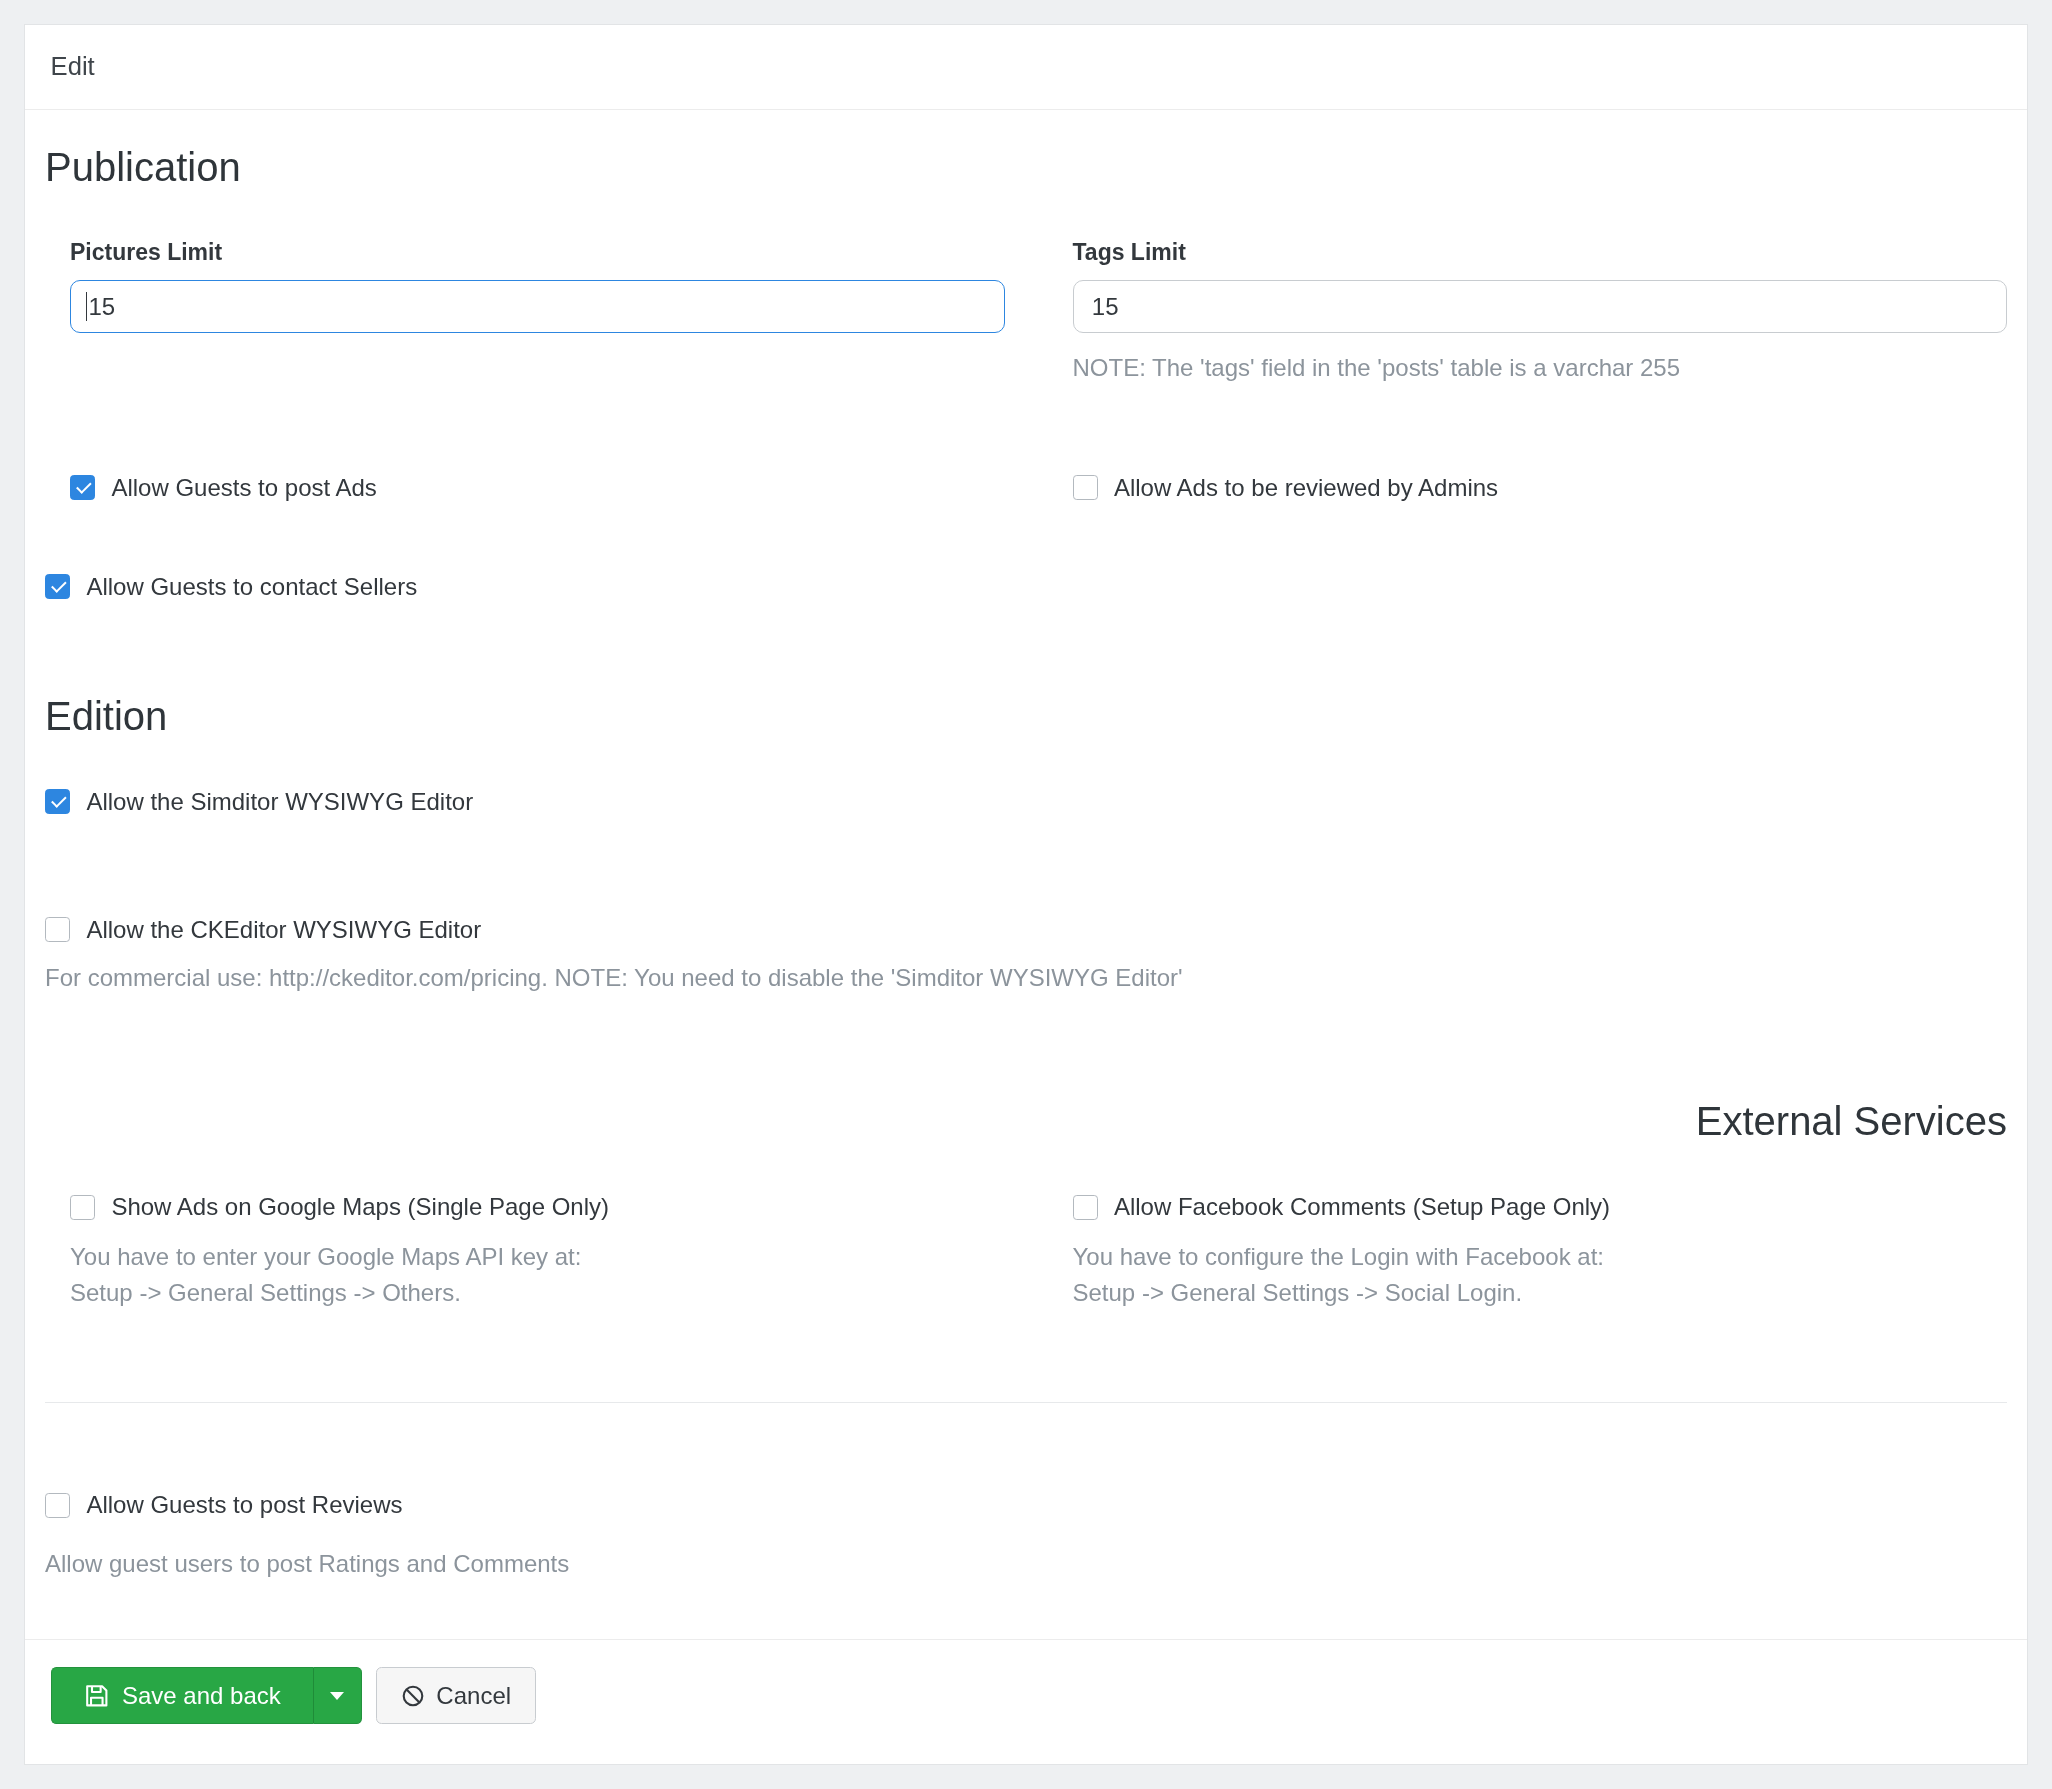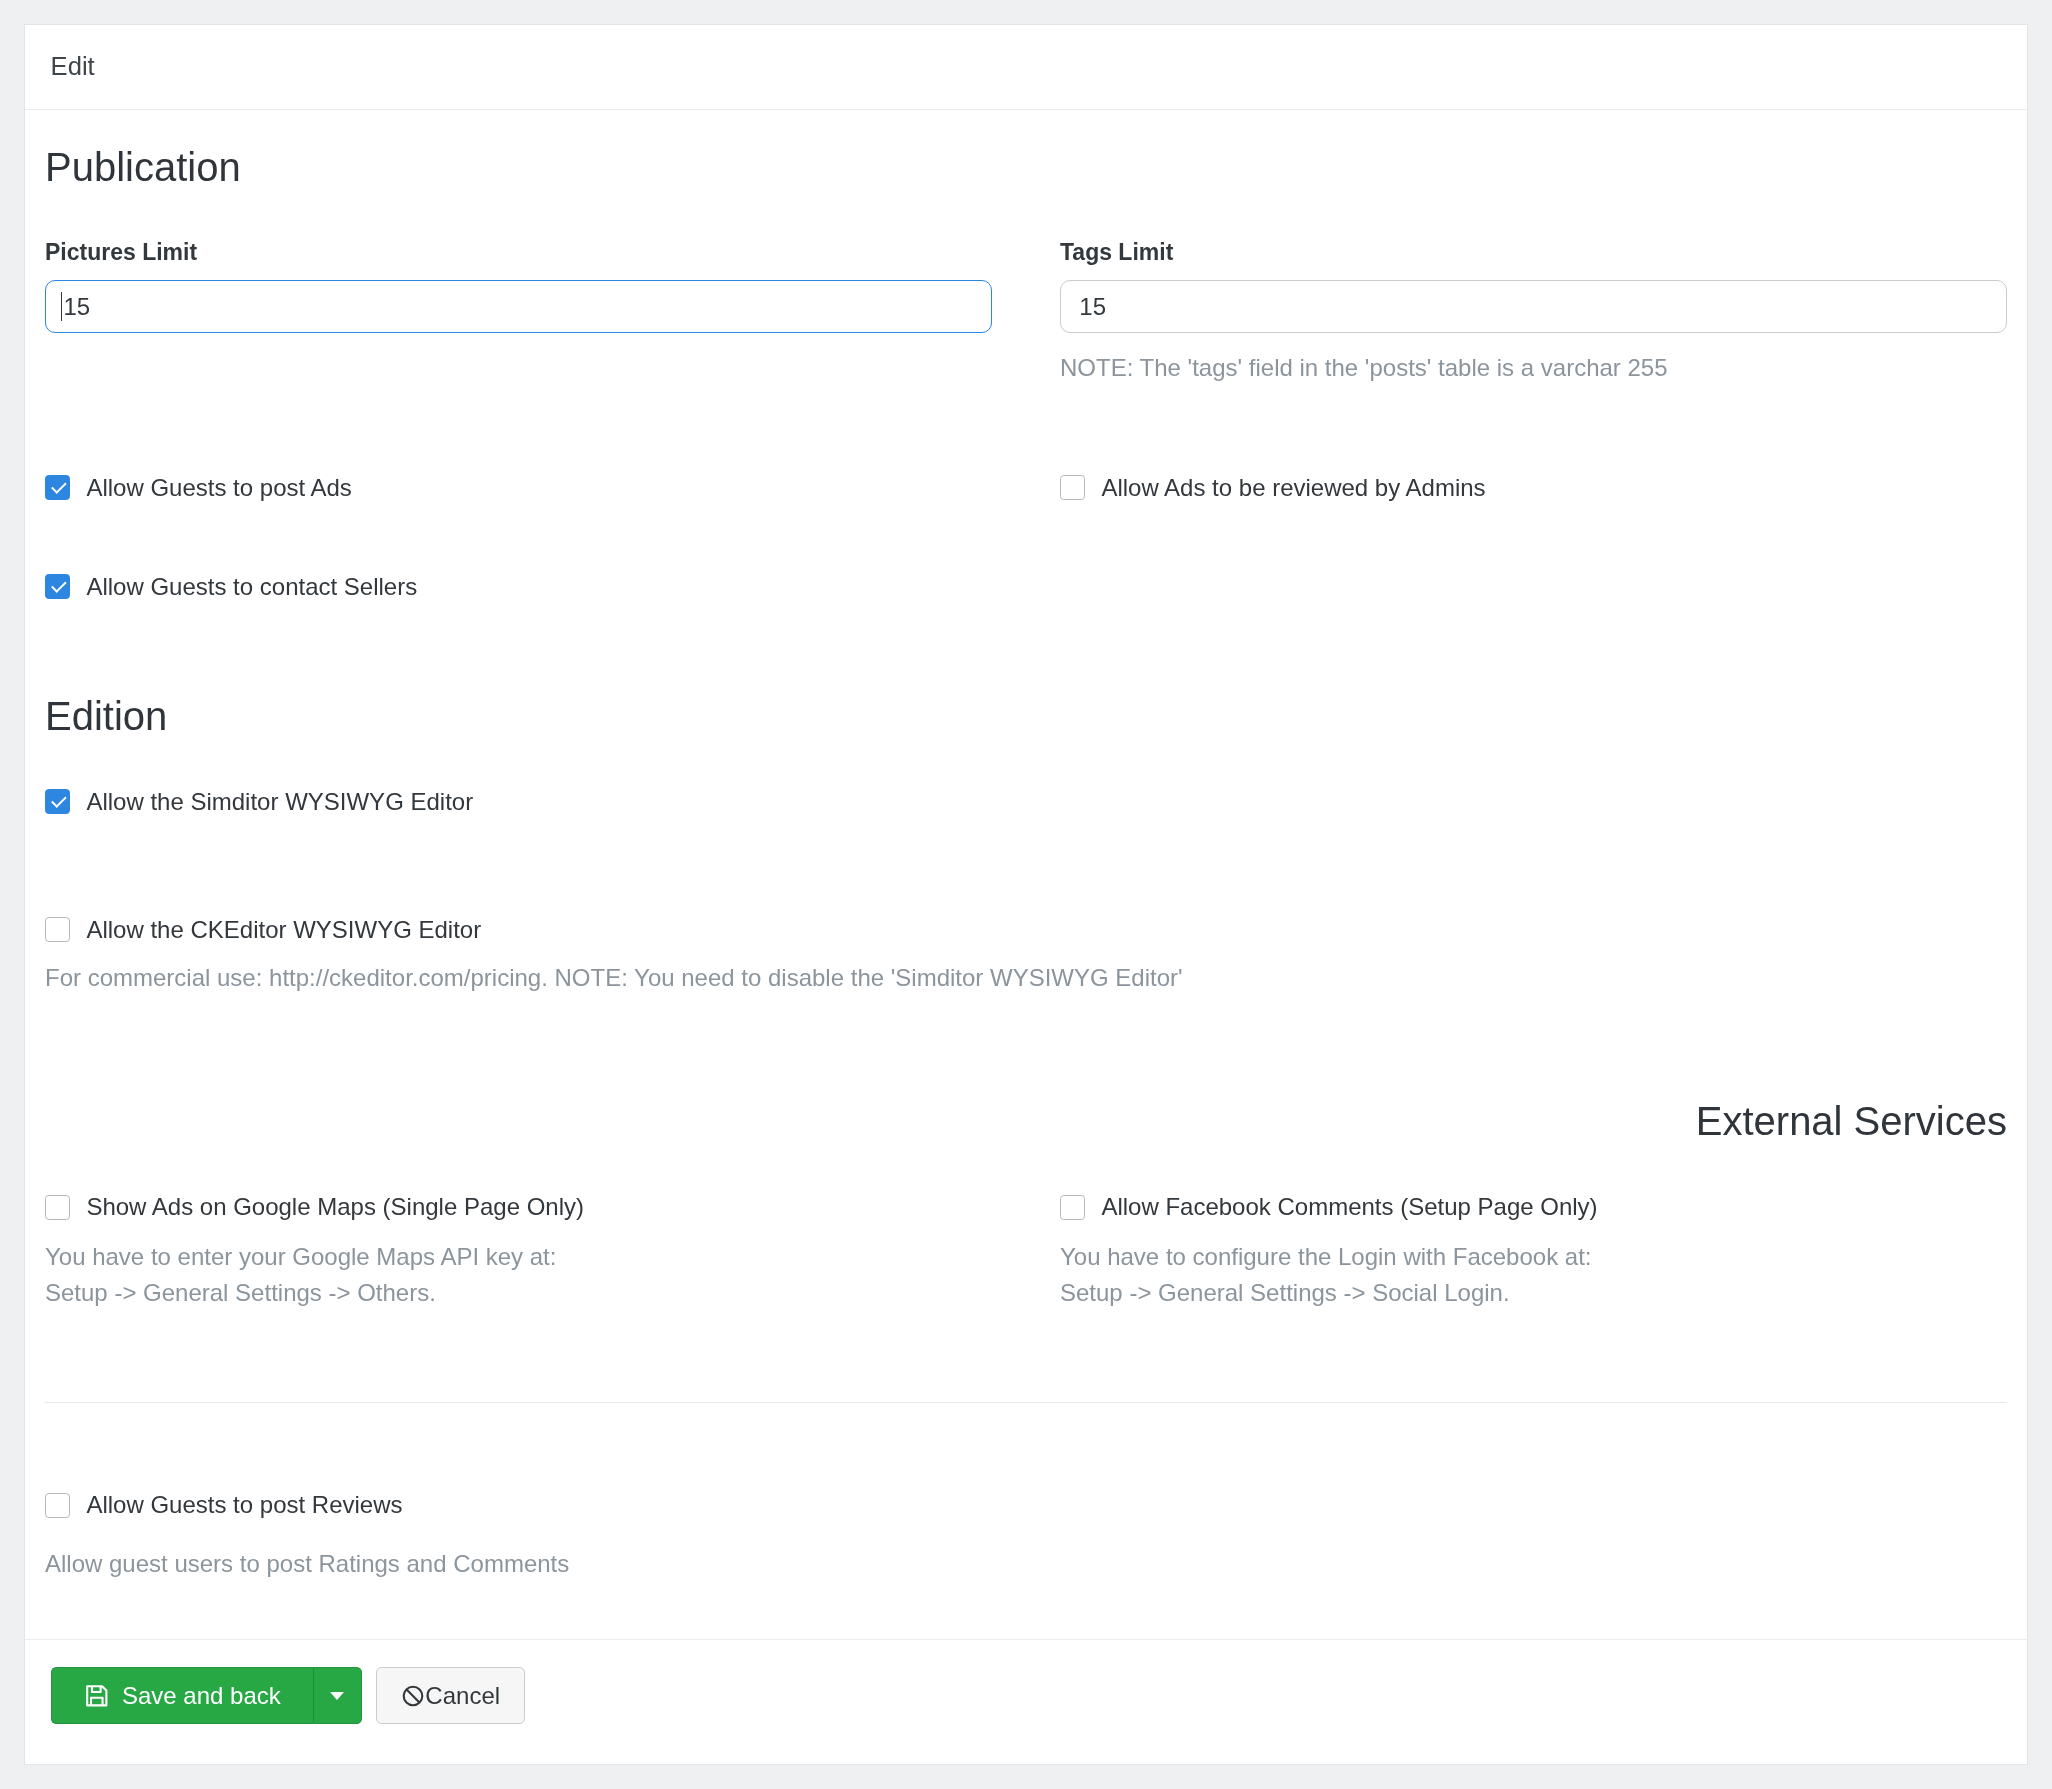--- a/index.html
+++ b/index.html
@@ -38,21 +38,21 @@
   h2.section-heading {
     font-size: 40px;
     font-weight: 400;
     color: #2f353a;
     line-height: 1.2;
   }
   .h-publication { margin: 33px 0 48px; }
   .h-edition    { margin: 91px 0 48px; }
   .h-external   { margin: 101px 0 48px; text-align: right; }
 
-  .two-col { display: flex; gap: 68px; }
+  .two-col { display: flex; gap: 68px; margin-left: 25px; }
   .col { flex: 1 1 0; min-width: 0; }
 
   .field-label {
     display: block;
     font-size: 23px;
     font-weight: 700;
     color: #33383d;
     margin-bottom: 14.6px;
   }
   .input-wrap { position: relative; }
@@ -172,21 +172,21 @@
     border-right: 7.3px solid transparent;
     border-top: 8.2px solid #fff;
   }
   .btn-cancel {
     margin-left: 14.6px;
     background: #f6f6f6;
     border: 0.9px solid #c8ccd0;
     color: #33383d;
     padding: 0 24px;
     border-radius: 5.5px;
-    gap: 0;
+    gap: 11px;
   }
   .icon-svg { display: block; }
 </style>
 </head>
 <body>
 
 <div class="viewport">
   <div class="panel">
 
     <div class="panel-header">

